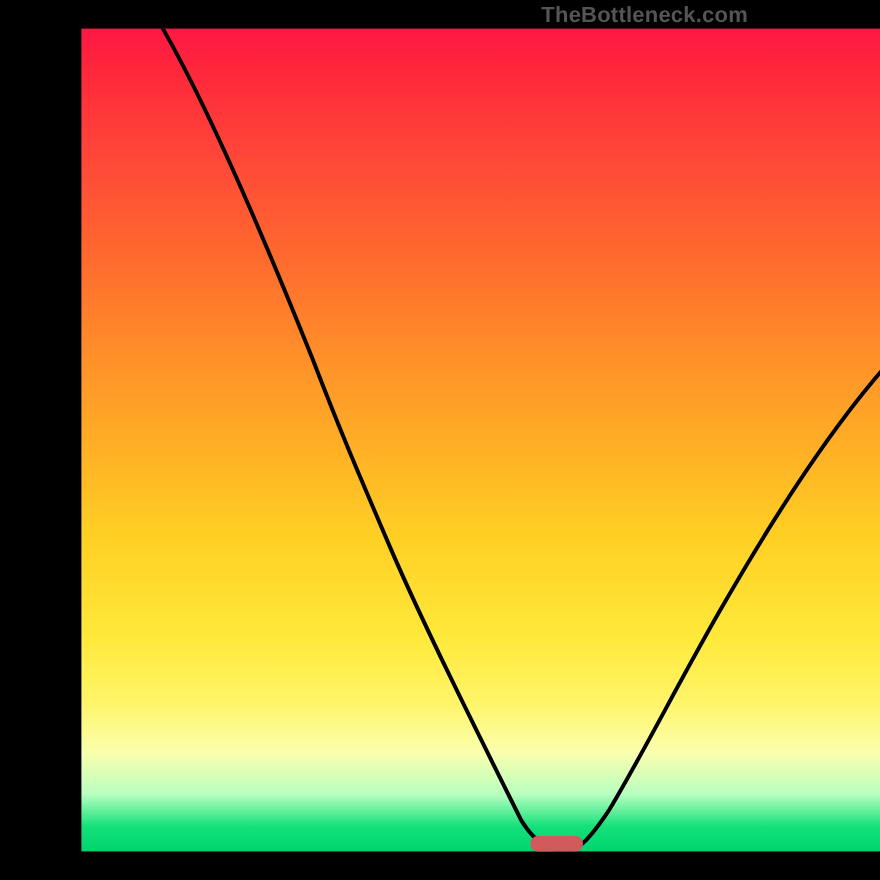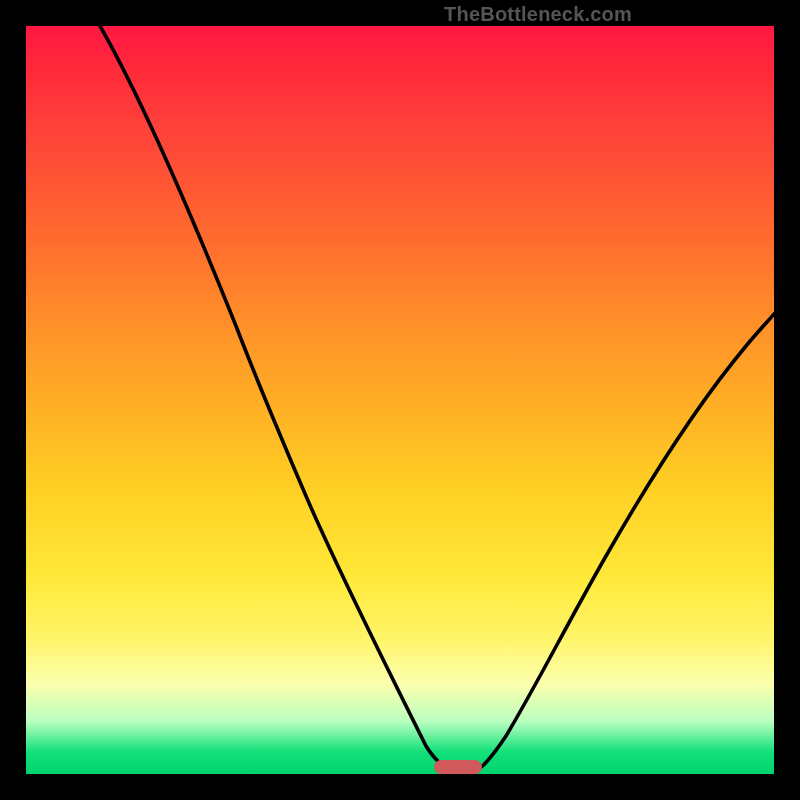--- a/index.html
+++ b/index.html
@@ -9,20 +9,21 @@
     height: 800px;
     background: #000;
     font-family: Arial, Helvetica, sans-serif;
     overflow: hidden;
   }
   .wrap {
     position: relative;
     width: 644px;
     height: 800px;
     background: #000;
+    margin-left: 48px;
   }
   .watermark {
     position: absolute;
     top: 3px;
     right: 12px;
     color: #555;
     font-size: 20px;
     font-weight: 600;
     letter-spacing: 0.2px;
     user-select: none;

